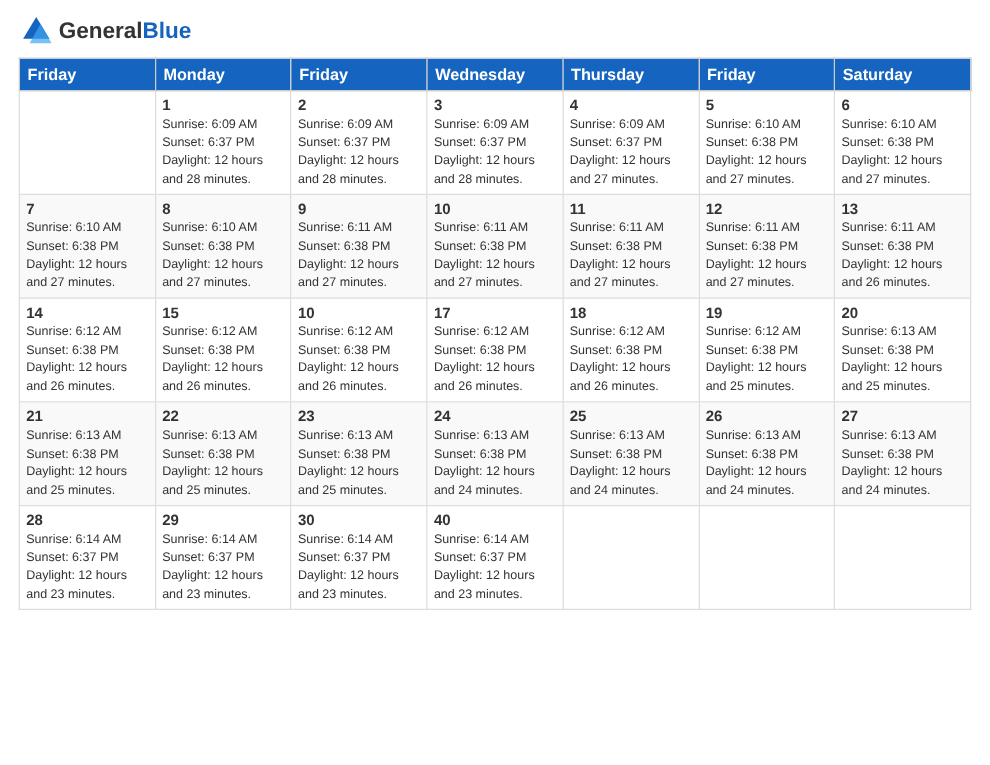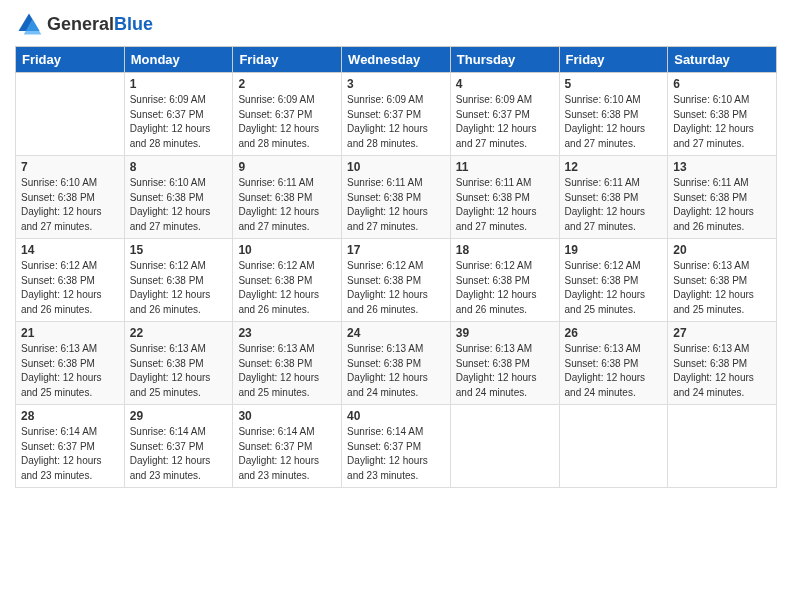--- a/index.html
+++ b/index.html
@@ -317,21 +317,21 @@
         </td>
           <td>
           <div class="day-number">24</div>
           <div class="day-info">
             <div>Sunrise: 6:13 AM</div>
             <div>Sunset: 6:38 PM</div>
             <div>Daylight: 12 hours and 24 minutes.</div>
           </div>
         </td>
           <td>
-          <div class="day-number">39</div>
+          <div class="day-number">25</div>
           <div class="day-info">
             <div>Sunrise: 6:13 AM</div>
             <div>Sunset: 6:38 PM</div>
             <div>Daylight: 12 hours and 24 minutes.</div>
           </div>
         </td>
           <td>
           <div class="day-number">26</div>
           <div class="day-info">
             <div>Sunrise: 6:13 AM</div>

